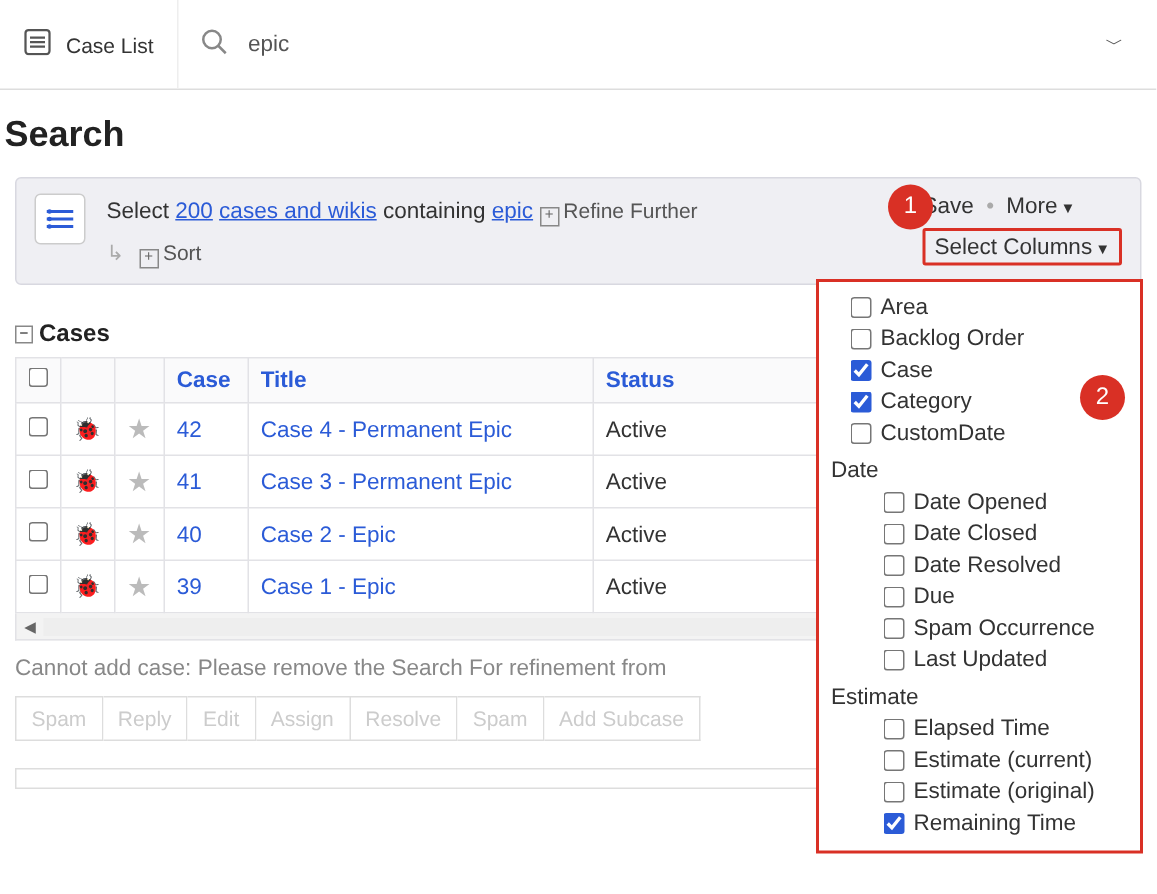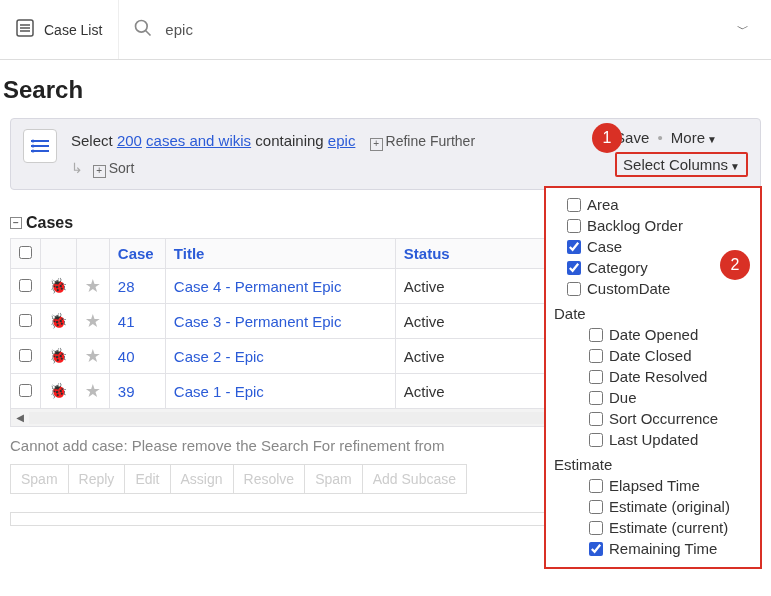--- a/index.html
+++ b/index.html
@@ -14,21 +14,21 @@
 .search-input { border: none; outline: none; font-size: 15px; flex: 1; color: #555; }
 .chevron-down { color: #555; font-size: 12px; margin-right: 8px; }
 
 .page-title { font-size: 24px; font-weight: 600; padding: 16px 3px 14px; color: #222; }
 
 .filter-bar { margin: 0 10px; background: #efeff3; border: 1px solid #d8d8e0; border-radius: 4px; padding: 10px 12px; position: relative; display: flex; align-items: flex-start; gap: 14px; }
 .filter-icon-box { width: 34px; height: 34px; border: 1px solid #ccc; border-radius: 4px; background: #fff; display: flex; align-items: center; justify-content: center; color: #2b5bd7; }
 .filter-icon-box svg { width: 18px; height: 14px; }
 .filter-main { flex: 1; font-size: 15px; color: #333; line-height: 1.6; }
 .filter-main .underline-link { text-decoration: underline; }
-.refine-further { color: #555; margin-left: 10px; font-size: 14px; }
+.refine-further { color: #555; font-size: 14px; }
 .refine-further .plus-box { display: inline-flex; width: 13px; height: 13px; border: 1px solid #888; align-items: center; justify-content: center; font-size: 10px; line-height: 1; color: #666; margin-right: 3px; vertical-align: -1px; }
 .sort-row { margin-top: 4px; color: #666; font-size: 14px; }
 .sort-row .arrow { color: #aaa; margin-right: 6px; }
 .filter-right { text-align: left; font-size: 15px; color: #333; }
 .filter-right .dot { color: #aaa; margin: 0 4px; }
 .filter-right .caret { font-size: 10px; margin-left: 2px; }
 .select-columns { margin-top: 6px; }
 .select-columns-box { border: 2px solid #d93025; padding: 2px 6px; display: inline-block; border-radius: 2px; position: relative; }
 
 .callout { width: 30px; height: 30px; background: #d93025; border-radius: 50%; color: #fff; display: flex; align-items: center; justify-content: center; font-size: 16px; font-weight: 400; position: absolute; z-index: 20; }
@@ -153,21 +153,21 @@
       <th><span>Status</span></th>
       <th style="width:18px"><span></span></th>
       <th style="width:18px"><span>g</span></th>
     </tr>
   </thead>
   <tbody id="cases-body">
       <tr>
         <td class="check-cell"><input type="checkbox" style=""></td>
         <td class="icon-cell"><span class="bug-icon">🐞</span></td>
         <td class="icon-cell"><span class="star-icon">★</span></td>
-        <td class="case-cell"><a href="#" class="row-link">28</a></td>
+        <td class="case-cell"><a href="#" class="row-link">42</a></td>
         <td class="title-cell"><a href="#" class="row-link">Case 4 - Permanent Epic</a></td>
         <td>Active</td>
         <td></td>
         <td></td>
       </tr>
       <tr>
         <td class="check-cell"><input type="checkbox" style=""></td>
         <td class="icon-cell"><span class="bug-icon">🐞</span></td>
         <td class="icon-cell"><span class="star-icon">★</span></td>
         <td class="case-cell"><a href="#" class="row-link">41</a></td>
@@ -254,39 +254,39 @@
     <label class="dd-item">
         <input type="checkbox" style="">
         <span>Date Resolved</span>
       </label>
     <label class="dd-item">
         <input type="checkbox" style="">
         <span>Due</span>
       </label>
     <label class="dd-item">
         <input type="checkbox" style="">
-        <span>Sort Occurrence</span>
+        <span>Spam Occurrence</span>
       </label>
     <label class="dd-item">
         <input type="checkbox" style="">
         <span>Last Updated</span>
       </label>
   </div>
   <div class="dd-group-label">Estimate</div>
   <div class="dd-sub">
     <label class="dd-item">
         <input type="checkbox" style="">
         <span>Elapsed Time</span>
       </label>
     <label class="dd-item">
         <input type="checkbox" style="">
+        <span>Estimate (current)</span>
+      </label>
+    <label class="dd-item">
+        <input type="checkbox" style="">
         <span>Estimate (original)</span>
-      </label>
-    <label class="dd-item">
-        <input type="checkbox" style="">
-        <span>Estimate (current)</span>
       </label>
     <label class="dd-item">
         <input type="checkbox" checked="" style="">
         <span>Remaining Time</span>
       </label>
   </div>
 </div>
 
 </body></html>

